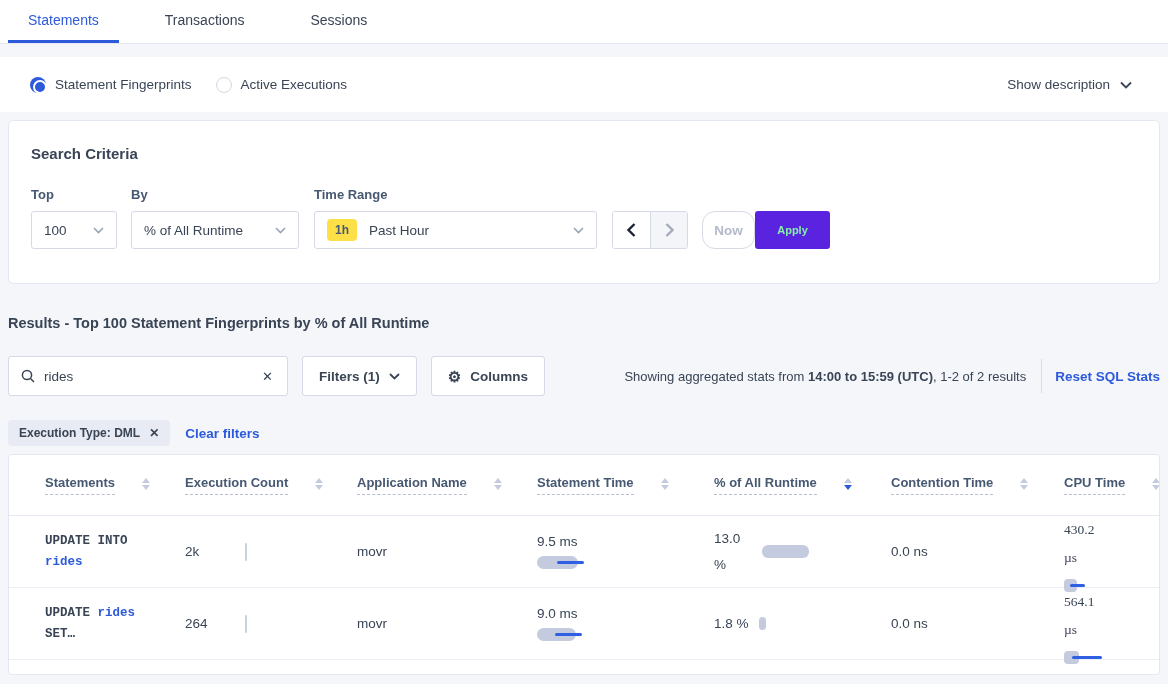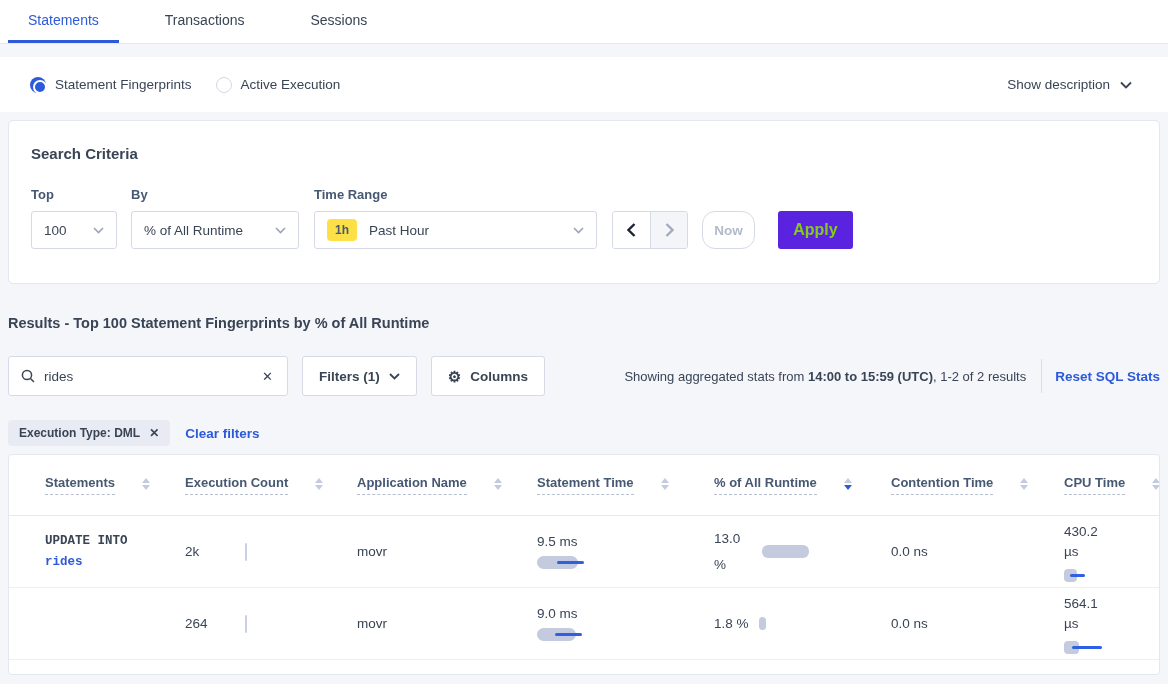--- a/index.html
+++ b/index.html
@@ -41,22 +41,22 @@
   .time-badge { background:#fde047; color:#475872; font-size:12px; font-weight:700;
                 border-radius:4px; padding:4px 8px; margin-right:12px; }
   .chev { margin-left:auto; }
   .nav-group { margin-left:15px; display:flex; border:1px solid #d5dae6; border-radius:3px; overflow:hidden; height:38px; }
   .nav-btn { width:37px; height:36px; display:flex; align-items:center; justify-content:center;
              background:#fff; cursor:pointer; }
   .nav-btn.disabled { background:#f4f5f8; border-left:1px solid #d5dae6; cursor:default; }
   .now-btn { margin-left:14px; width:53px; height:38px; border:1px solid #d5dae6; border-radius:13px;
              background:#fff; color:#b3bac9; font-size:13.5px; font-weight:700; display:flex;
              align-items:center; justify-content:center; }
-  .apply-btn { margin-left:23px; width:75px; height:38px; border:none; border-radius:3px;
-               background:#5a23e0; color:#84cc16; font-size:16px; font-weight:700; display:flex;
+  .apply-btn { width:75px; height:38px; border:none; border-radius:3px;
+               background:#5a23e0; color:#86efac; font-size:11px; font-weight:700; display:flex;
                align-items:center; justify-content:center; cursor:pointer; }
 
   
   .results-heading { margin:31px 8px 0; font-size:14.5px; font-weight:700; }
   .search-row { margin:25px 8px 0; display:flex; align-items:center; }
   .search-box { width:280px; height:40px; background:#fff; border:1px solid #d5dae6; border-radius:3px;
                 display:flex; align-items:center; padding:0 12px; }
   .search-box input { border:none; outline:none; flex:1; font-size:13.5px; font-family:inherit;
                       color:#394455; margin-left:9px; background:transparent; }
   .clear-x { font-size:13px; color:#394455; cursor:pointer; padding:0 2px; }
@@ -103,21 +103,21 @@
 
   .bar-wrap { position:relative; height:13px; margin-top:7px; }
   .gbar { position:absolute; left:0; top:0; height:13px; background:#c5cbdf; border-radius:7px; }
   .bline { position:absolute; top:5px; height:3px; background:#2f5fe2; border-radius:2px; }
 
   .pct-cell { flex-direction:row; align-items:center; }
   .pct-text { font-size:13.5px; line-height:26px; }
   .pct-wrap { width:36px; }
   .pct-bar-lg { width:47px; height:13px; background:#c5cbdf; border-radius:6px; margin-left:12px; }
   .pct-bar-sm { width:7px; height:13px; background:#c5cbdf; border-radius:3.5px; margin-left:10px; }
-  .cpu-text { font-size:13.5px; line-height:20px; width:46px; }
+  .cpu-text { font-size:13.5px; line-height:28px; width:46px;font-family:Liberation Serif, serif; }
 
   
   .r0-time .gbar{width:41px;} .r0-time .bline{left:20px;width:27px;}
   .r1-time .gbar{width:39px;} .r1-time .bline{left:18px;width:27px;}
   .r0-cpu{width:40px;} .r0-cpu .gbar{width:13px;border-radius:4px;} .r0-cpu .bline{left:6px;width:15px;}
   .r1-cpu{width:40px;} .r1-cpu .gbar{width:15px;border-radius:4px;} .r1-cpu .bline{left:8px;width:30px;}
 </style>
 </head>
 <body>
 
@@ -127,21 +127,21 @@
   <div class="tab">Sessions</div>
 </div>
 
 <div class="radio-row">
   <div class="radio">
     <span class="radio-dot on"></span>
     <span>Statement Fingerprints</span>
   </div>
   <div class="radio">
     <span class="radio-dot off"></span>
-    <span>Active Execution</span>
+    <span>Active Executions</span>
   </div>
   <div class="show-desc">
     <span>Show description</span>
     <svg width="12" height="8" viewBox="0 0 12 8">
       <path d="M1 1.5 L6 6.5 L11 1.5" fill="none" stroke="#394455" stroke-width="1.8"></path>
     </svg>
   </div>
 </div>
 
 <div class="criteria-card">
@@ -321,20 +321,27 @@
     <div class="cell c7">
       <span class="cpu-text">430.2 µs</span>
       <span class="bar-wrap r0-cpu">
         <span class="gbar"></span>
           <span class="bline"></span>
       </span>
     </div>
   </div>
 
   <div class="trow">
+    <div class="cell c1">
+      <div class="sql">
+        <span>UPDATE</span>
+        <a>rides</a><br>
+        <span>SET…</span>
+      </div>
+    </div>
     <div class="cell c2">
       <span class="num">264</span>
       <span class="count-tick"></span>
     </div>
     <div class="cell c3">
       <span class="num">movr</span>
     </div>
     <div class="cell c4">
       <span class="num">9.0 ms</span>
       <span class="bar-wrap r1-time">

